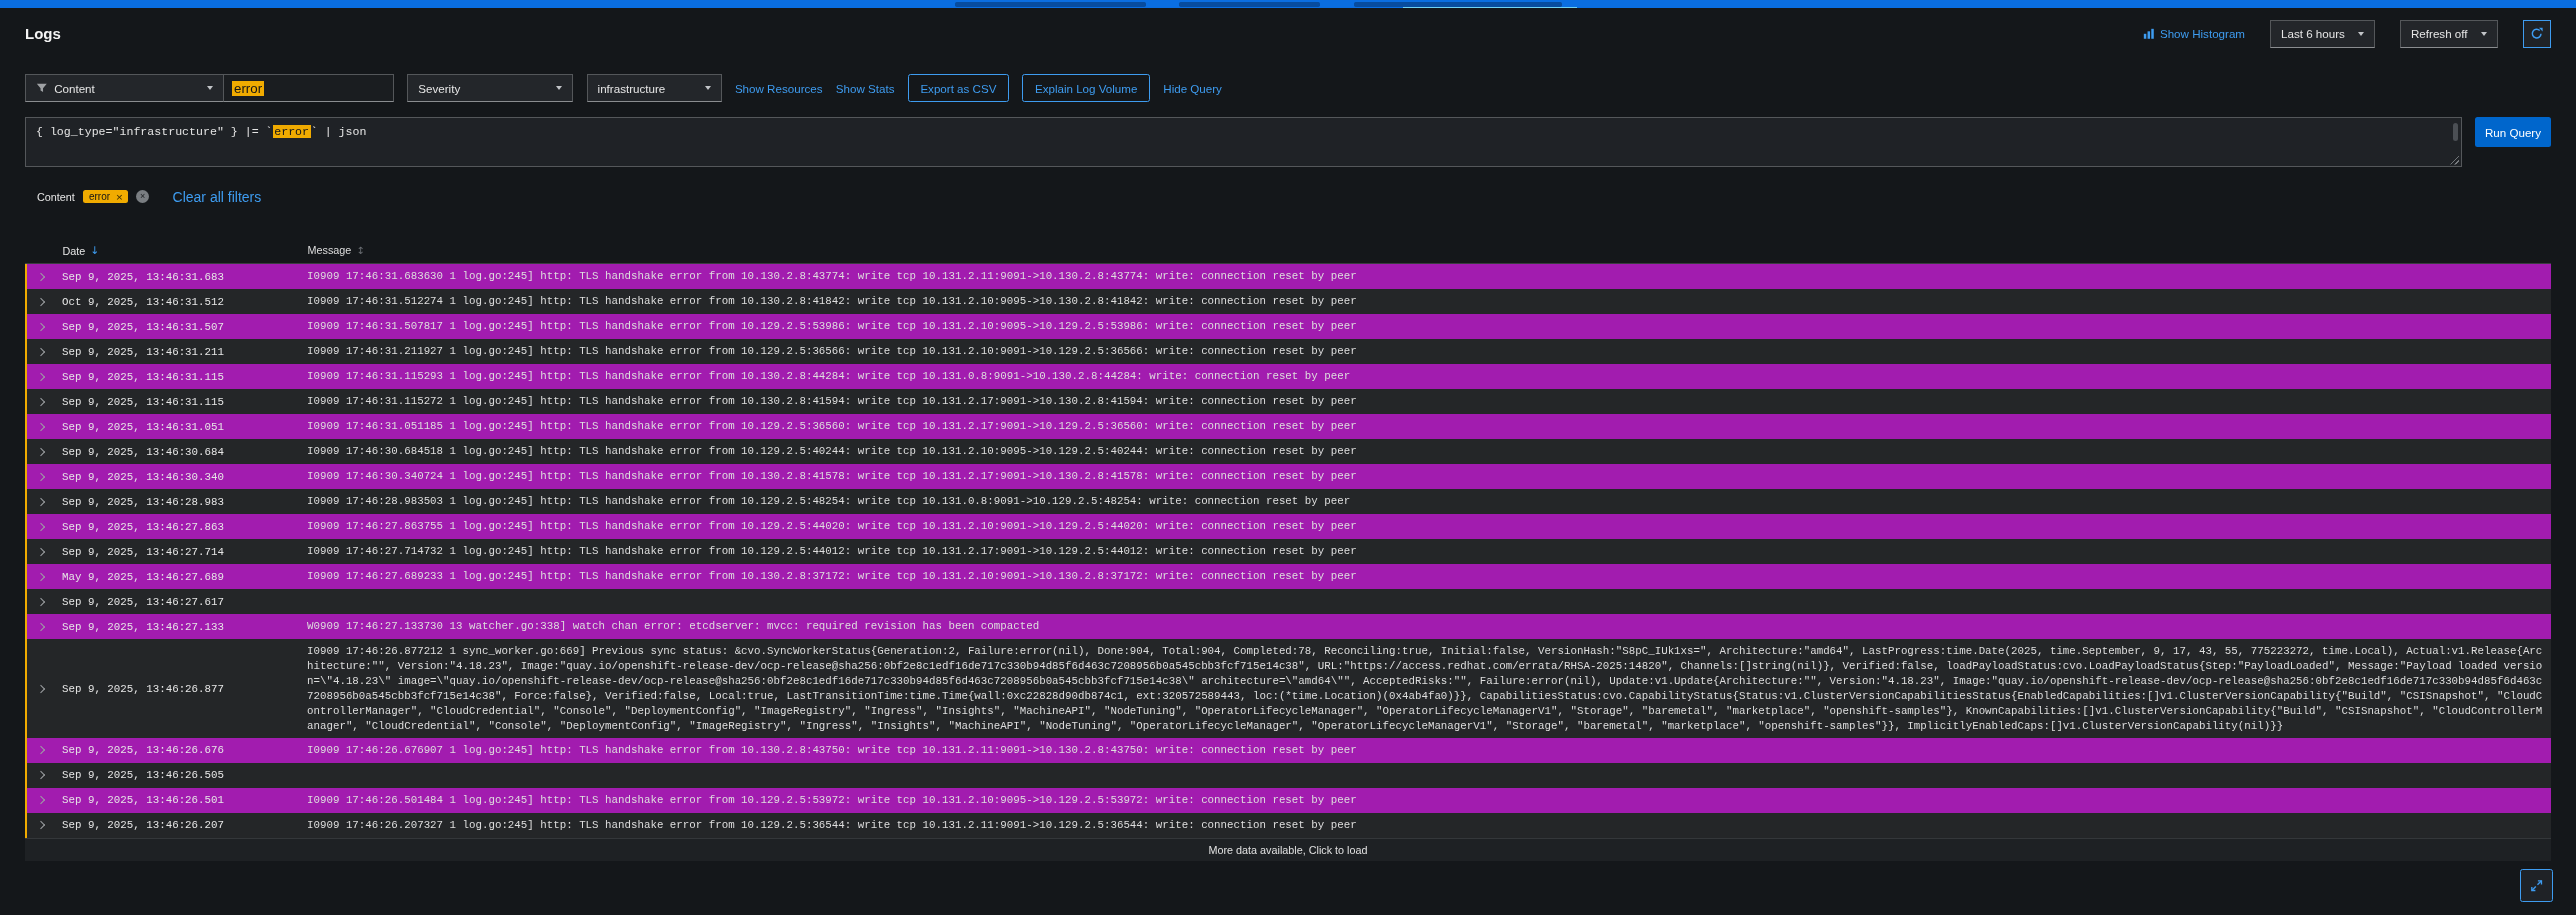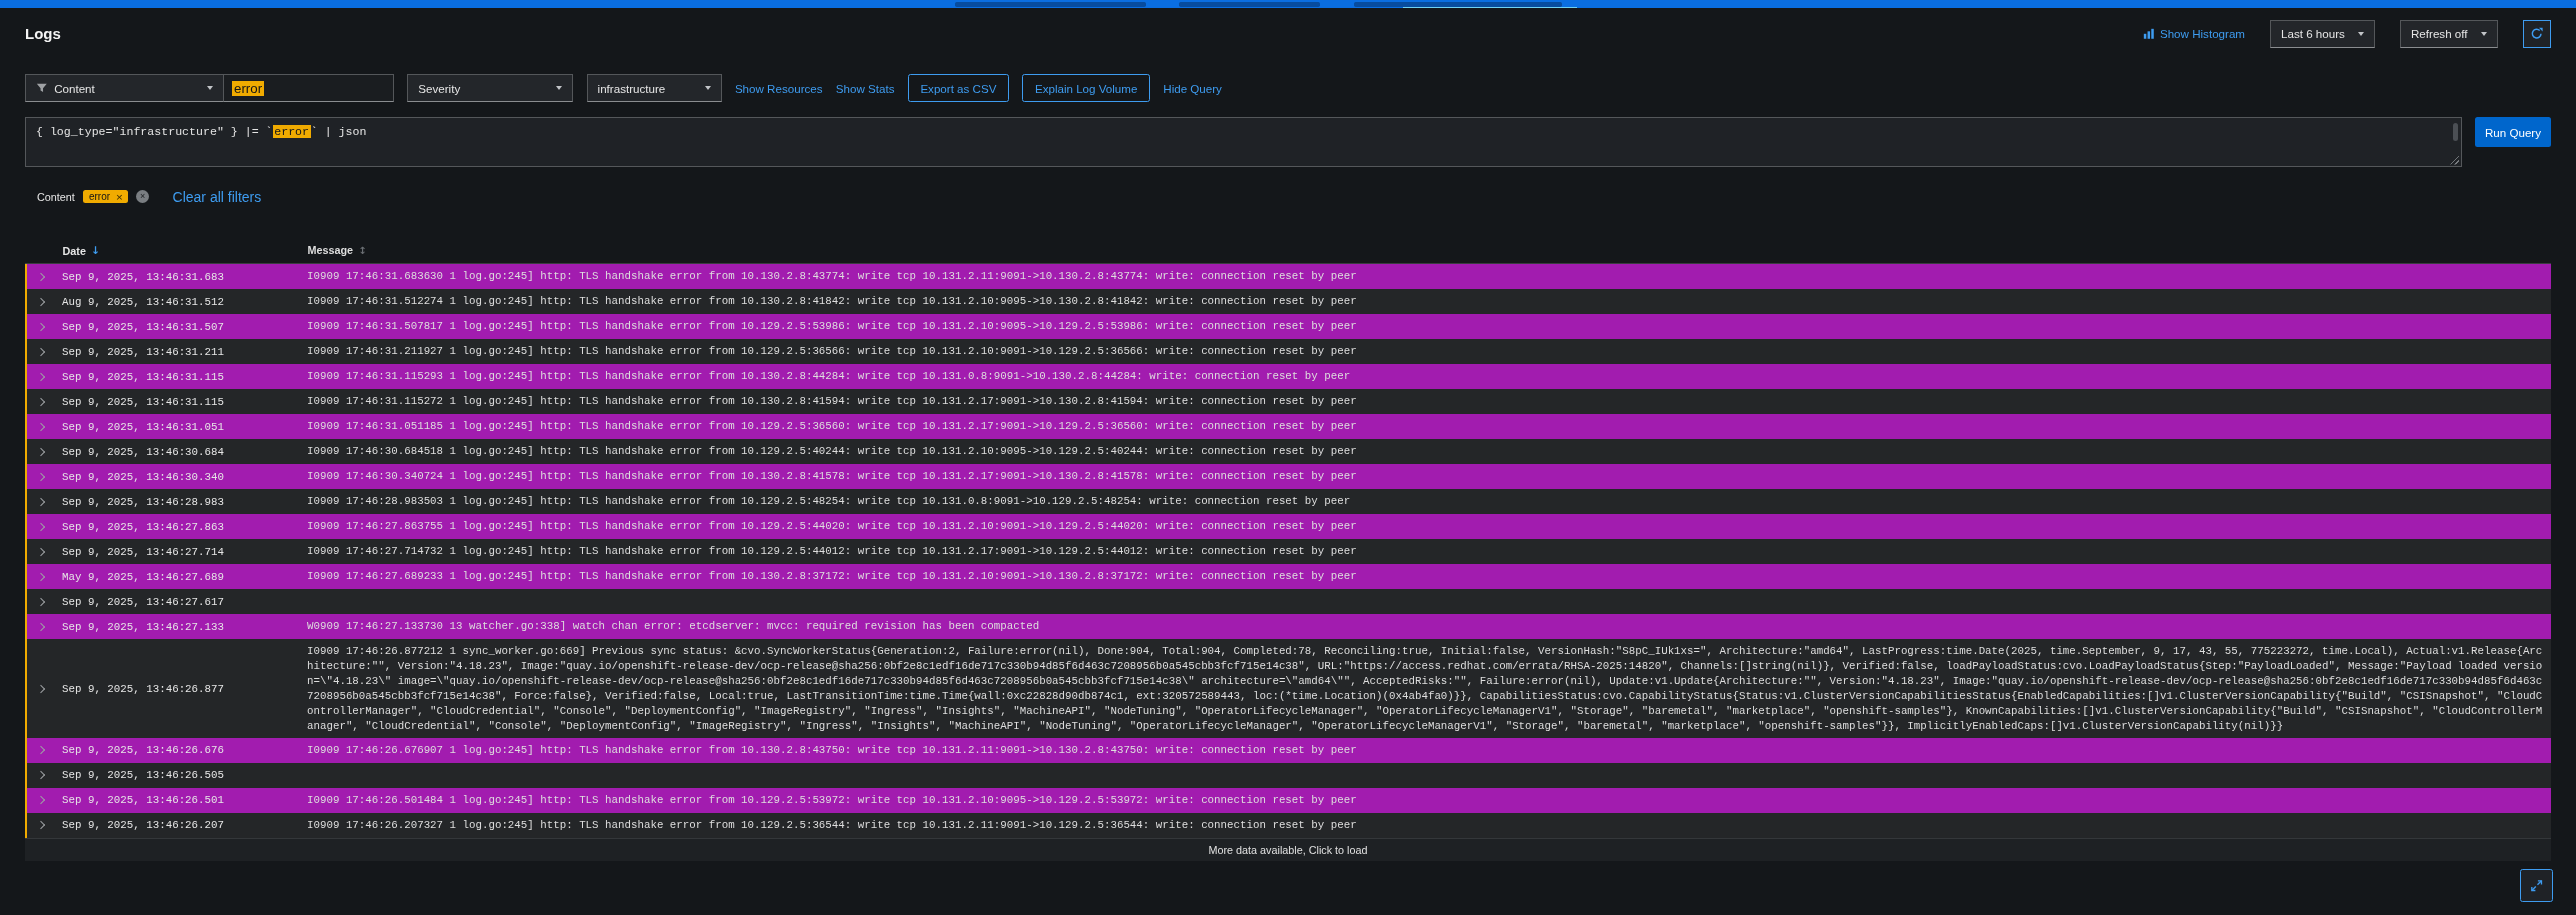--- a/index.html
+++ b/index.html
@@ -73,21 +73,21 @@
   .chips-row { display:flex; align-items:center; gap:8.3px; margin:21.6px 25px 0 37px; }
   .chip-label { font-size:10.8px; color:#e6e6e6; }
   .chip { background:#f0ab00; color:#151515; border-radius:2.5px; padding:0.8px 3.3px 0.8px 5.8px; font-size:10px; display:inline-flex; align-items:center; gap:4.2px; }
   .chip-close { background:none; border:none; color:#3a2d00; font-size:11.6px; line-height:1; cursor:pointer; padding:0 1.7px; }
   .group-close { width:13.3px; height:13.3px; border-radius:50%; background:#7a7e82; color:#1a1d20; border:none; display:flex; align-items:center; justify-content:center; font-size:9px; line-height:1; cursor:pointer; }
   .clear-link { margin-left:15px; font-size:14px; }
 
   
   .log-table { margin:33px 25px 0 25px; }
   .thead { display:flex; align-items:center; height:26.6px; border-bottom:0.8px solid #3a3d41; padding-left:2.5px; }
-  .th { font-size:11.6px; font-weight:bold; cursor:pointer; display:flex; align-items:center; gap:5px; }
+  .th { font-size:11.6px; font-weight:normal; cursor:pointer; display:flex; align-items:center; gap:5px; }
   .th-date { color:#3e9cf0; }
   .sort-arrow { font-family:"DejaVu Sans", sans-serif; color:#3e9cf0; font-size:10.8px; }
   .sort-updown { font-family:"DejaVu Sans", sans-serif; color:#6a6e73; font-size:10px; }
   .col-exp { width:35px; flex:none; }
   .col-date { width:245px; flex:none; font-family:"Liberation Mono","DejaVu Sans Mono",monospace; font-size:10.8px; color:#e6e6e6; white-space:nowrap; }
   .col-msg { flex:1; font-family:"Liberation Mono","DejaVu Sans Mono",monospace; font-size:10.8px; line-height:15px; color:#dedede; word-break:break-all; padding-right:8.3px; }
   .thead .col-date, .thead .col-msg { font-family:"Liberation Sans", sans-serif; }
 
   .log-row { display:flex; align-items:center; min-height:25px; padding:4.2px 0; border-left:2.5px solid #f0ab00; }
   .stripe-a { background:#a21caf; }
@@ -219,21 +219,21 @@
     <div class="col-date">Sep 9, 2025, 13:46:31.683</div>
     <div class="col-msg">I0909 17:46:31.683630 1 log.go:245] http: TLS handshake error from 10.130.2.8:43774: write tcp 10.131.2.11:9091-&gt;10.130.2.8:43774: write: connection reset by peer</div>
   </div>
 
   <div class="log-row stripe-b">
     <div class="col-exp">
       <button class="expander">
         <span class="chev"></span>
       </button>
     </div>
-    <div class="col-date">Aug 9, 2025, 13:46:31.512</div>
+    <div class="col-date">Oct 9, 2025, 13:46:31.512</div>
     <div class="col-msg">I0909 17:46:31.512274 1 log.go:245] http: TLS handshake error from 10.130.2.8:41842: write tcp 10.131.2.10:9095-&gt;10.130.2.8:41842: write: connection reset by peer</div>
   </div>
 
   <div class="log-row stripe-a">
     <div class="col-exp">
       <button class="expander">
         <span class="chev"></span>
       </button>
     </div>
     <div class="col-date">Sep 9, 2025, 13:46:31.507</div>

